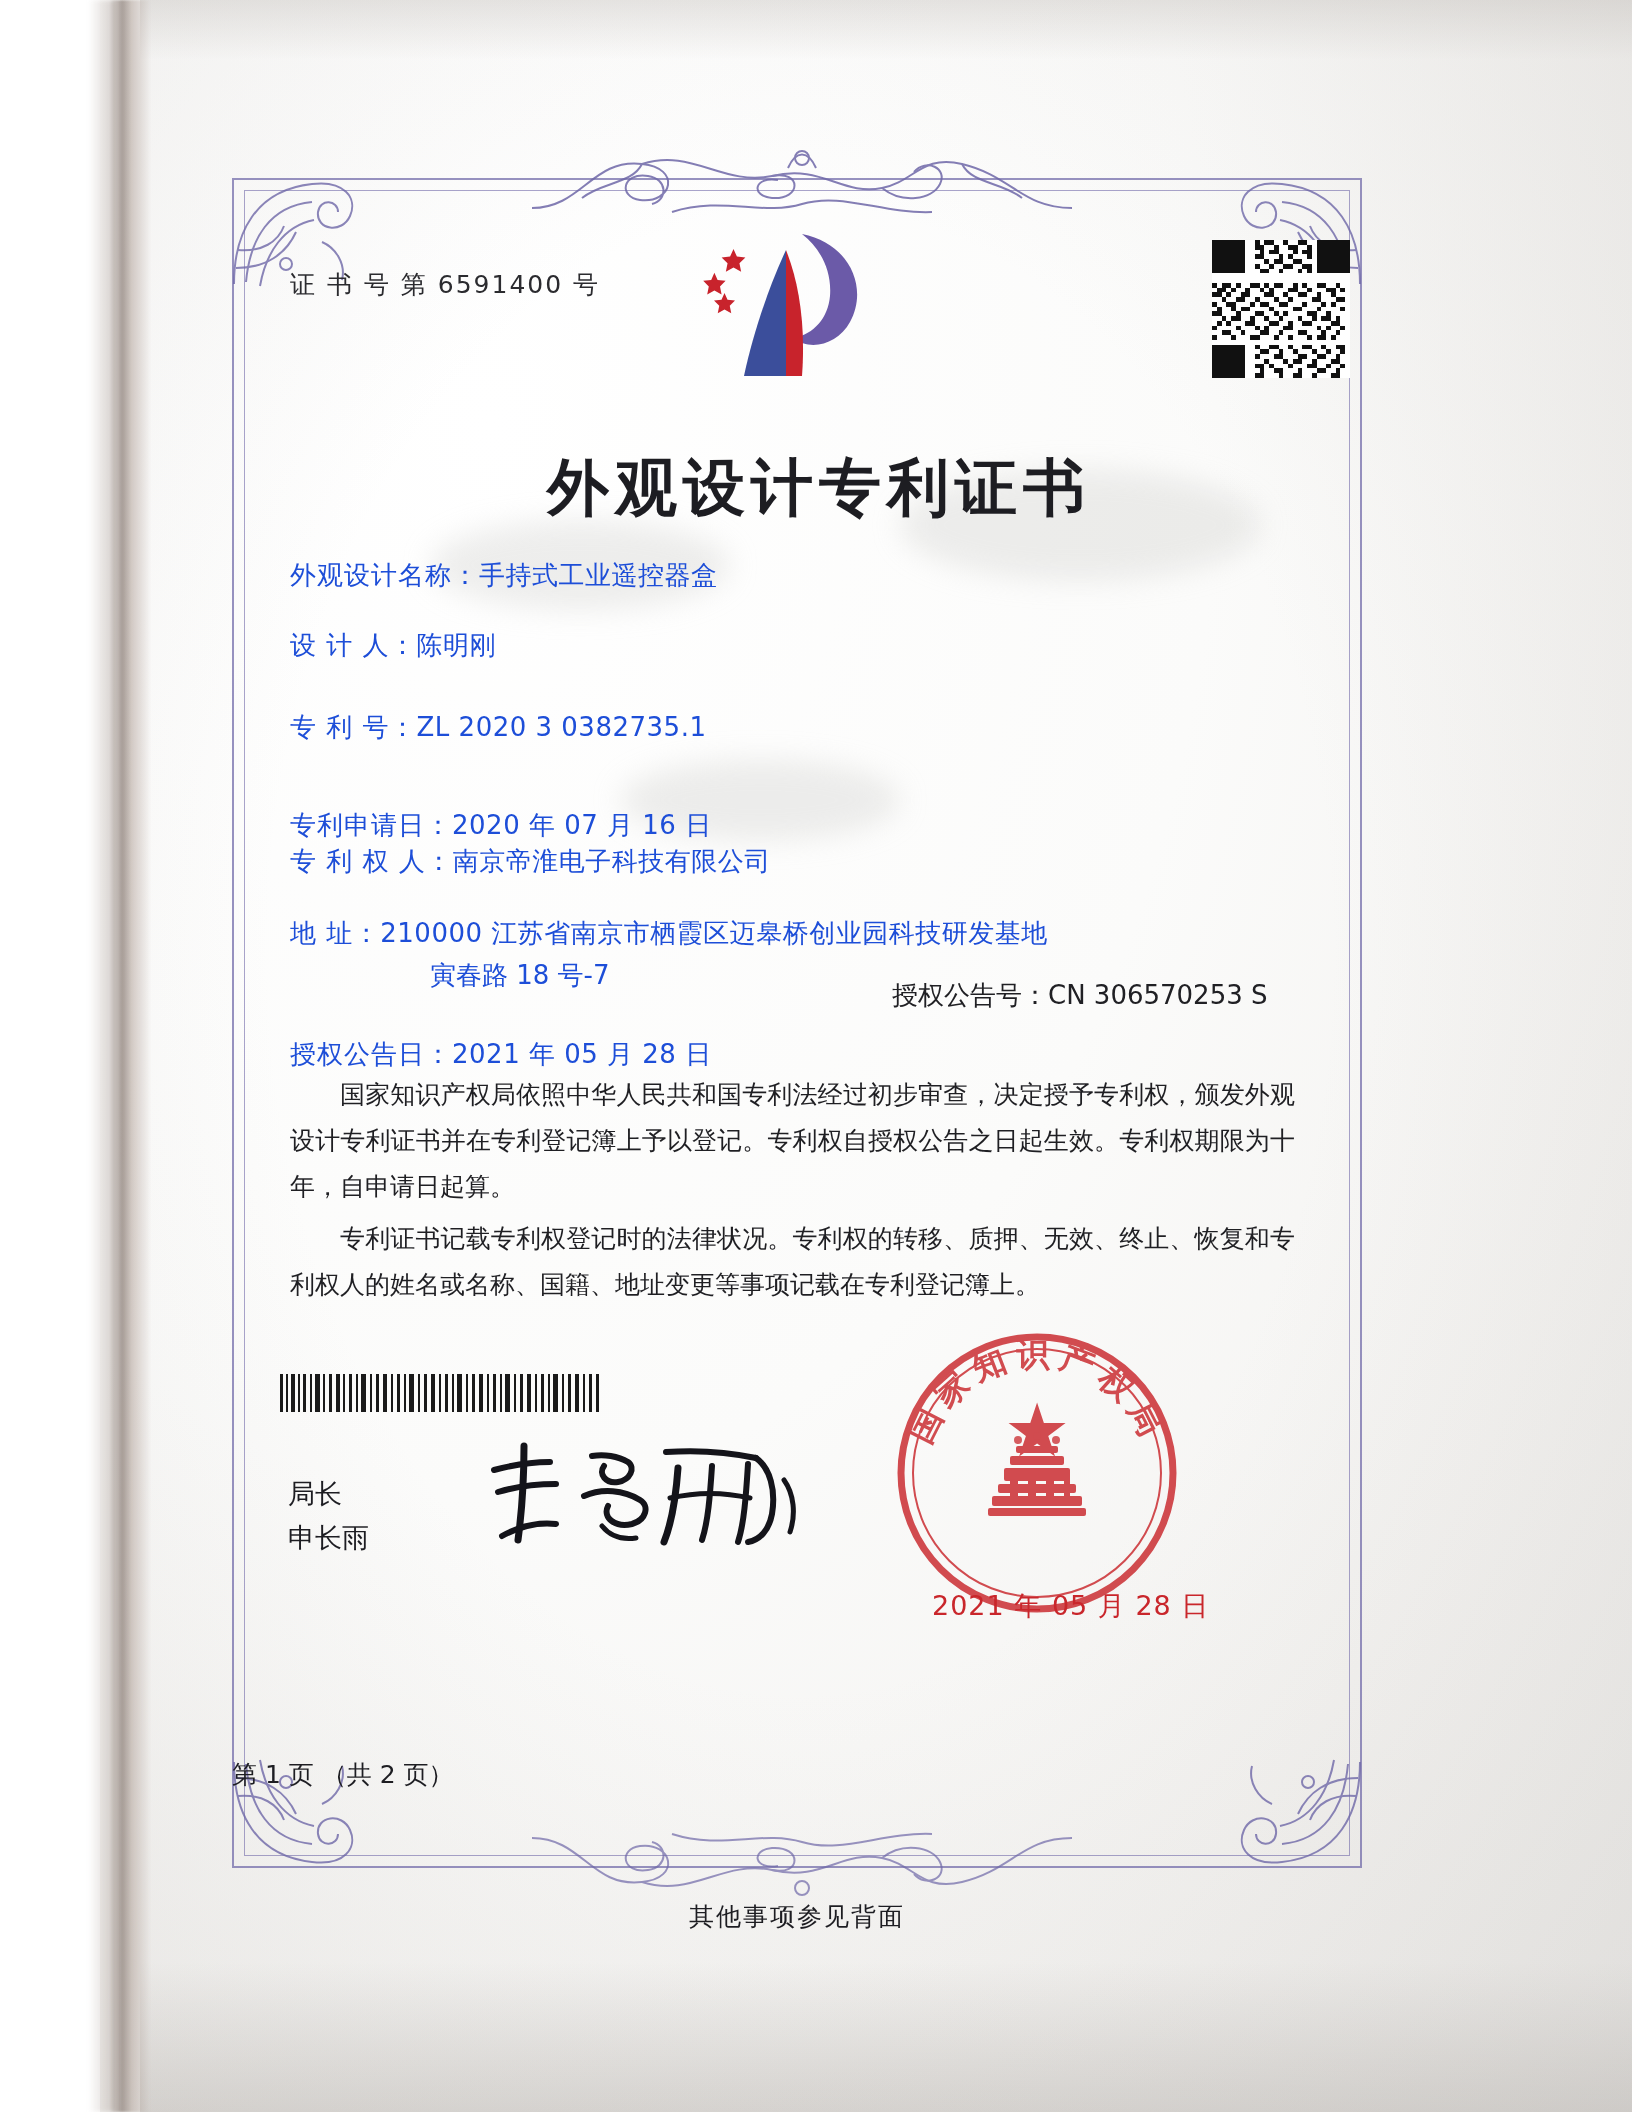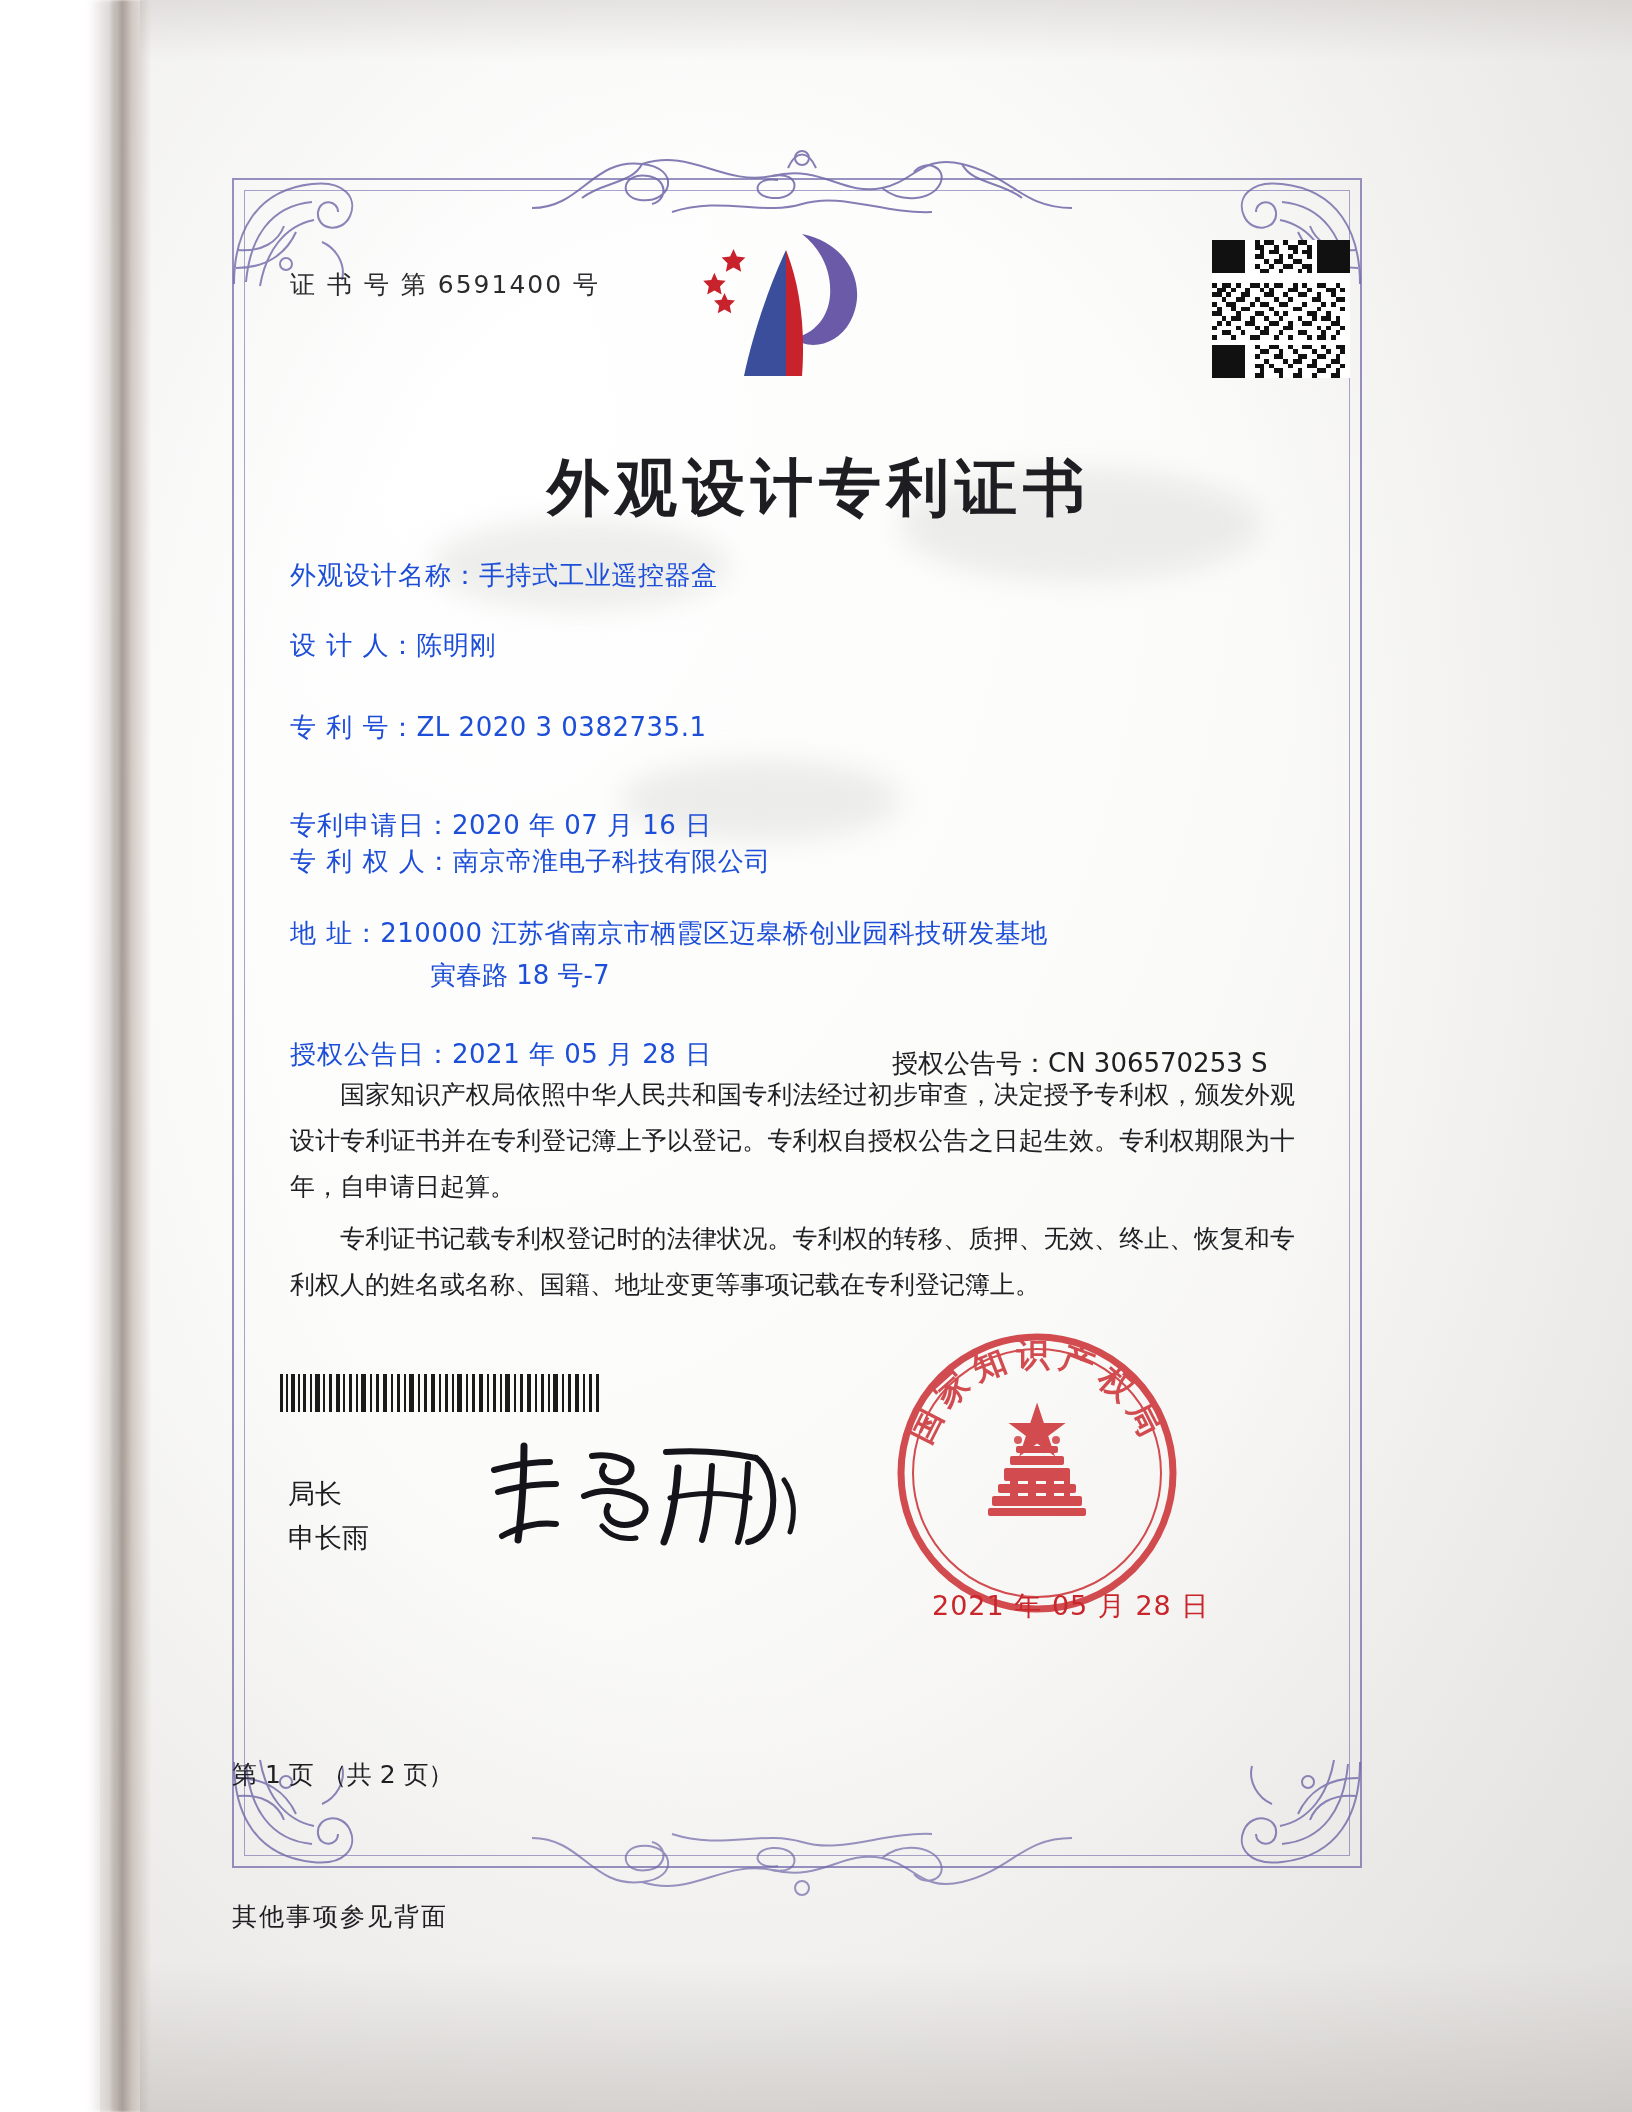--- a/index.html
+++ b/index.html
@@ -176,21 +176,21 @@
   #f-name   { top: 380px; }
   #f-designer { top: 450px; }
   #f-patentno { top: 532px; }
   #f-appdate { top: 594px; margin-top: 36px; }
   #f-holder  { top: 666px; }
   #f-address { top: 738px; }
   #f-address2 { top: 780px; left: 198px; }
   #f-grant  { top: 838px; margin-top: 21px; }
   #f-grantno {
     position: absolute;
-    left: 660px; top: 868px;
+    left: 660px; top: 800px;
     font-size: 26px;
     font-family: "DejaVu Sans", sans-serif;
     color: #202024;
     white-space: nowrap;
   }
 
   .para {
     position: absolute;
     left: 58px;
     width: 1005px;
@@ -250,21 +250,21 @@
     text-align: left;
     font-size: 25px;
     color: #1d1d22;
     font-family: "DejaVu Sans", sans-serif;
   }
 
   #footer-note {
     position: absolute;
     left: 232px; width: 1130px;
     top: 1900px;
-    text-align: left;
+    text-align: center;
     font-size: 25px;
     color: #1d1d22;
     font-family: "DejaVu Sans", sans-serif;
     letter-spacing: 2px;
   }
 
   
   .blotch {
     position: absolute;
     border-radius: 50%;

